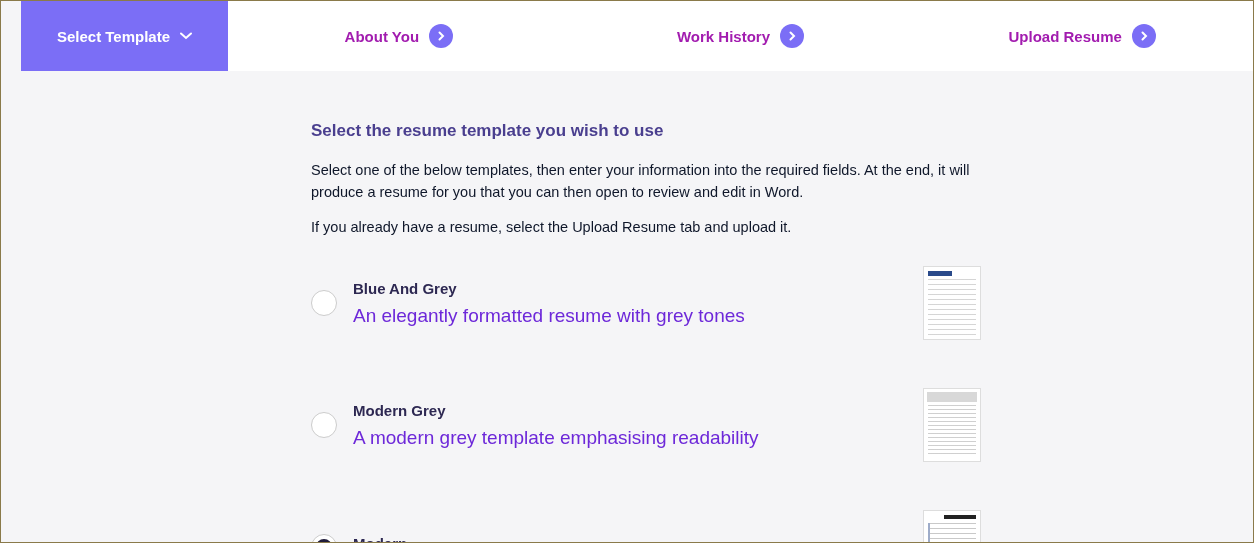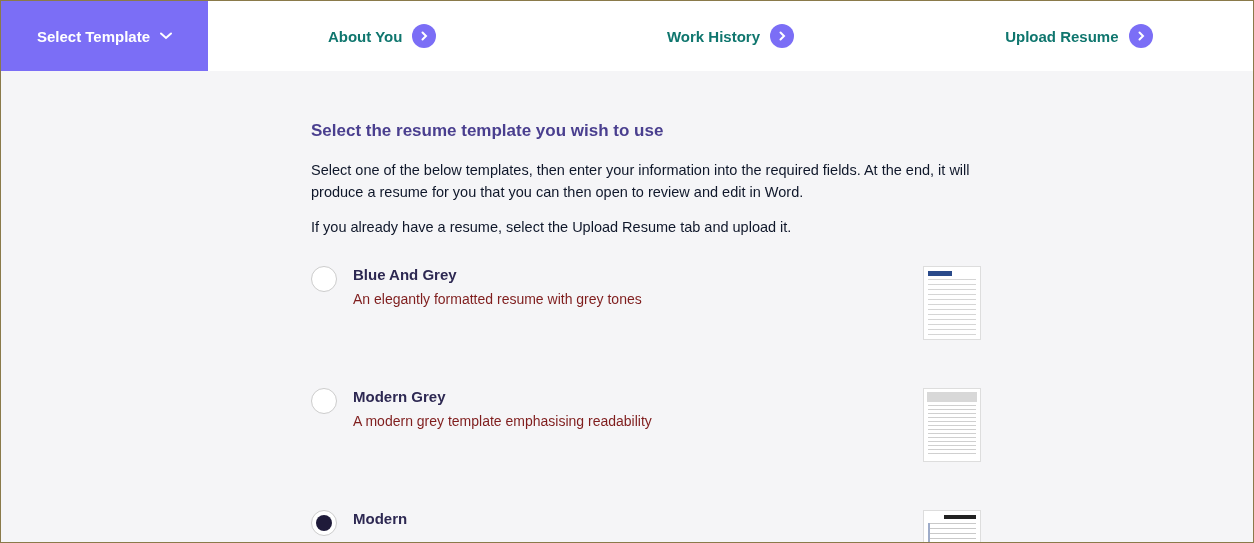--- a/index.html
+++ b/index.html
@@ -8,28 +8,29 @@
       background: #f5f5f7;
       width: 1254px;
       height: 543px;
       border: 1px solid #8a7a4a;
       overflow: hidden;
     }
     .nav-bar {
       display: flex;
       background: #fff;
       height: 70px;
+      margin-left: 20px;
     }
     .nav-item {
       display: flex;
       align-items: center;
       justify-content: center;
       font-weight: 700;
       font-size: 15px;
-      color: #0f766e;
+      color: #a21caf;
       gap: 10px;
       cursor: pointer;
     }
     .nav-item.active {
       background: #7b6ef6;
       color: #fff;
       width: 207px;
     }
     .nav-item.inactive {
       flex: 1;
@@ -64,21 +65,21 @@
       color: #0f172a;
       line-height: 1.55;
       margin-bottom: 12px;
       max-width: 880px;
     }
     .template-list {
       margin-top: 28px;
     }
     .template-row {
       display: flex;
-      align-items: flex-start;
+      align-items: center;
       margin-bottom: 48px;
       position: relative;
     }
     .radio {
       width: 26px;
       height: 26px;
       border: 1px solid #ccc;
       border-radius: 50%;
       background: #fff;
       margin-right: 16px;
@@ -100,22 +101,22 @@
     .template-text {
       flex: 1;
     }
     .template-title {
       font-size: 15px;
       font-weight: 700;
       color: #2d2852;
       margin-bottom: 8px;
     }
     .template-desc {
-      font-size: 14px;
-      color: #7f1d1d;
+      font-size: 19px;
+      color: #6d28d9;
     }
     .thumb {
       width: 58px;
       height: 74px;
       background: #fff;
       border: 1px solid #ddd;
       margin-left: 20px;
       flex-shrink: 0;
       position: relative;
       overflow: hidden;

